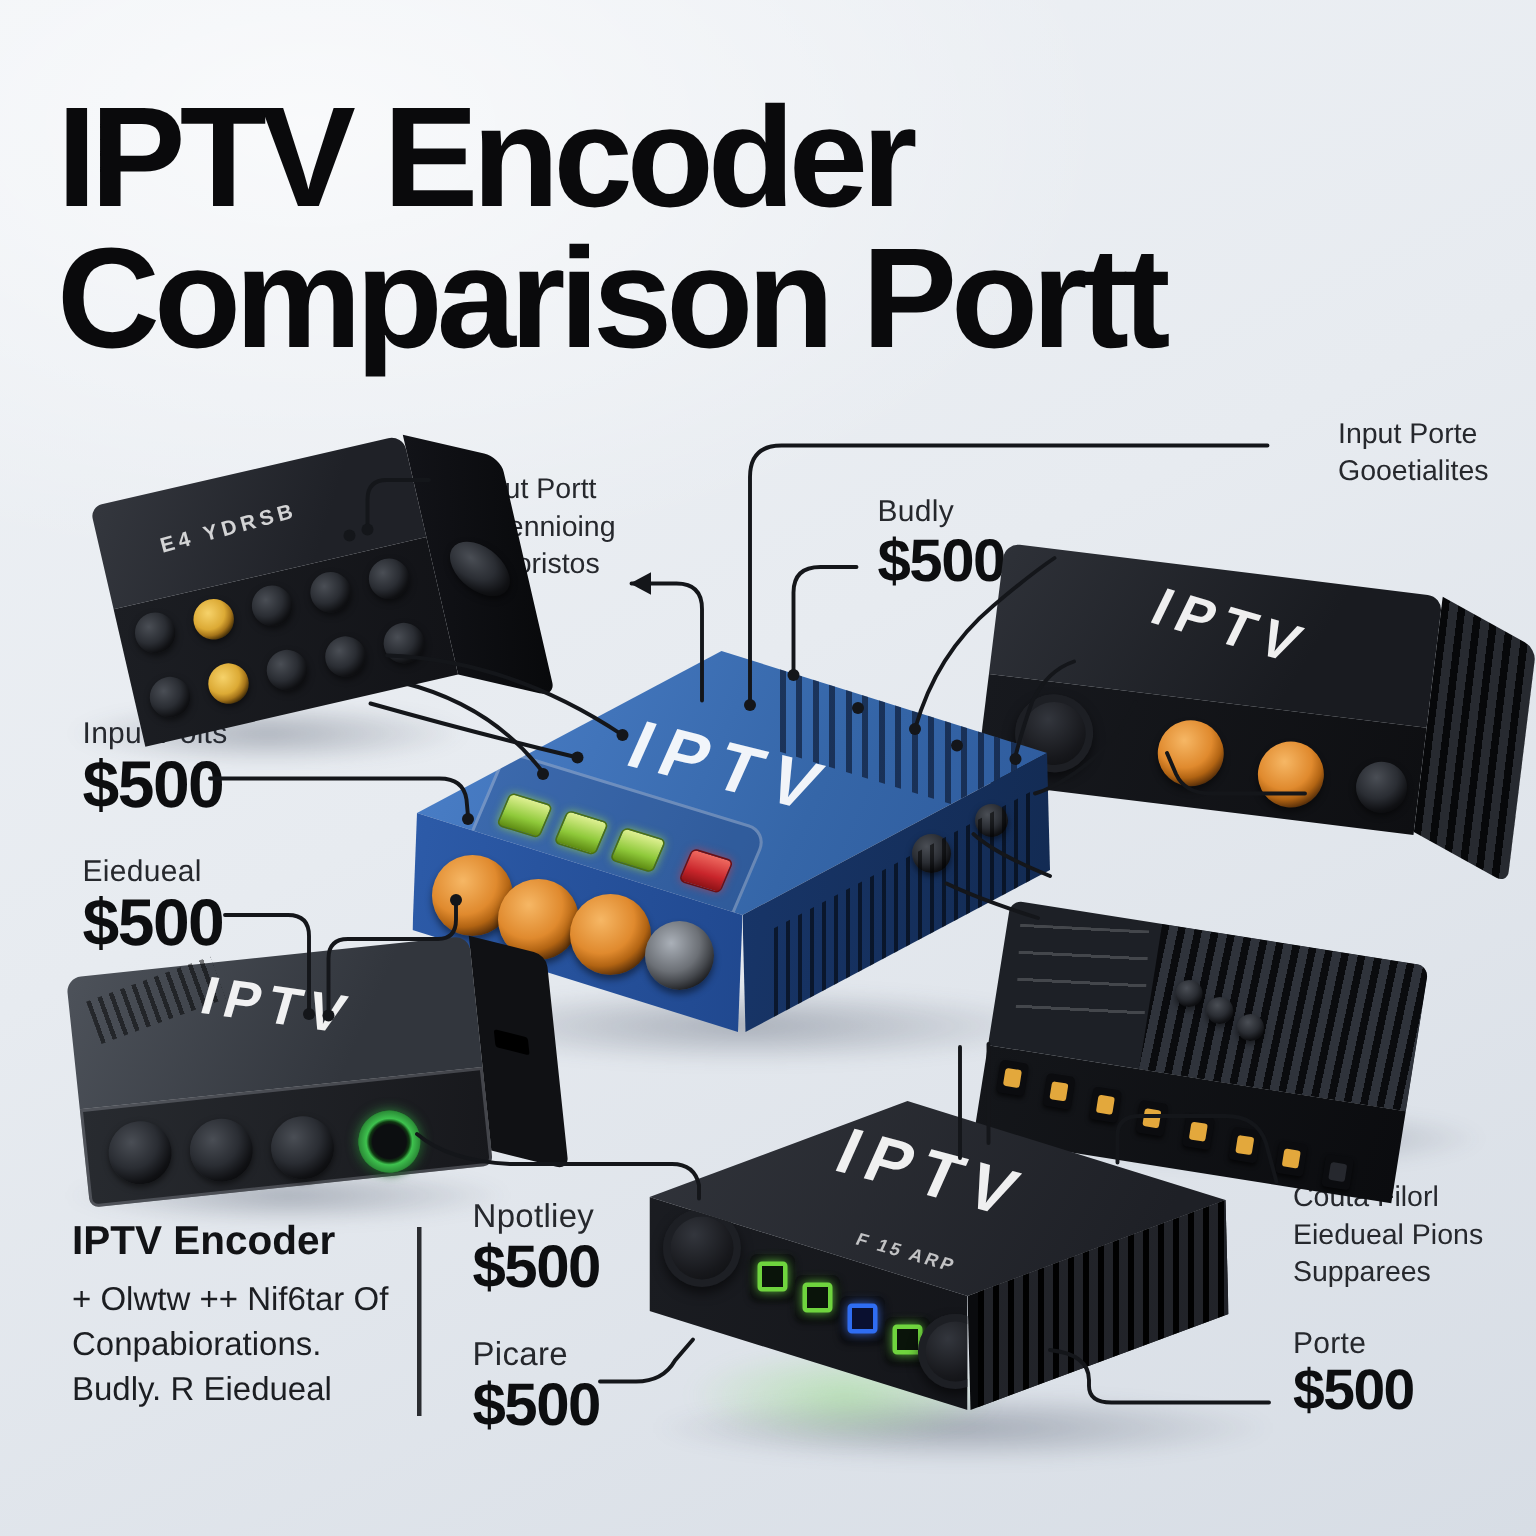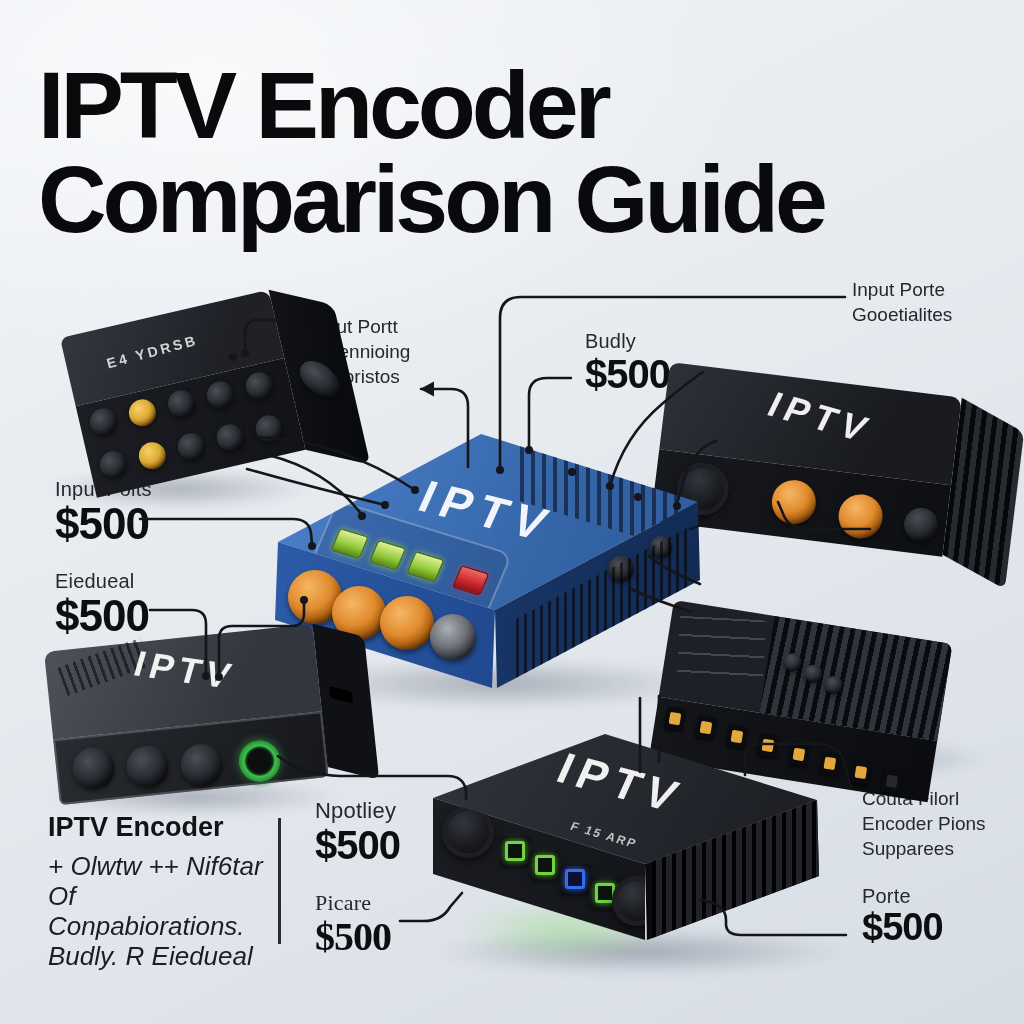--- a/index.html
+++ b/index.html
@@ -13,21 +13,21 @@
   
   .title{position:absolute;left:38px;top:58px;line-height:.99;
     font-weight:bold;font-size:95px;letter-spacing:-4px;color:#0a0a0c;}
   
   .lbl{position:absolute;}
   .cap{font-size:20px;color:#26282d;letter-spacing:.2px;}
   .val{font-size:40px;font-weight:bold;color:#0d0e10;letter-spacing:-1px;line-height:1.05;}
   .val.big{font-size:44px;}
   .sm{font-size:19px;line-height:25px;color:#26282d;}
   .note-h{font-size:27px;font-weight:bold;color:#121316;margin-bottom:8px;}
-  .note-l{font-size:26px;line-height:30px;color:#1c1e22;font-style:italic;}
+  .note-l{font-size:22px;line-height:30px;color:#1c1e22;}
   .divider{position:absolute;left:278px;top:818px;width:2.5px;height:126px;background:#2a2c30;}
   
   svg.lines{position:absolute;left:0;top:0;z-index:5;pointer-events:none;}
   svg.lines path{fill:none;stroke:#14161a;stroke-width:2.6;stroke-linecap:round;}
   
   .device{position:absolute;z-index:2;}
   .face{position:absolute;inset:0;}
   .shadow{position:absolute;z-index:1;filter:blur(5px);
     background:radial-gradient(ellipse at center, rgba(35,45,65,.30), rgba(35,45,65,0) 70%);}
   .glow{position:absolute;z-index:1;filter:blur(6px);
@@ -170,21 +170,21 @@
       <circle cx="415" cy="490" r="4"></circle>
         <circle cx="572" cy="472" r="4"></circle>
       <circle cx="610" cy="486" r="4"></circle>
         <circle cx="638" cy="497" r="4"></circle>
       <circle cx="233" cy="357" r="4"></circle>
     </g>
   </svg>
 
   <div class="title">
     <div>IPTV Encoder</div>
-    <div>Comparison Guide</div>
+    <div>Comparison Portt</div>
   </div>
 
   <div class="shadow" style="left:44px;top:468px;width:270px;height:42px;"></div>
   <div class="shadow" style="left:682px;top:482px;width:300px;height:38px;"></div>
   <div class="shadow" style="left:282px;top:658px;width:430px;height:52px;"></div>
   <div class="shadow" style="left:42px;top:778px;width:300px;height:38px;"></div>
   <div class="shadow" style="left:692px;top:738px;width:300px;height:42px;"></div>
   <div class="shadow" style="left:432px;top:928px;width:420px;height:48px;"></div>
   <div class="glow" style="left:458px;top:898px;width:210px;height:64px;"></div>
 
@@ -340,49 +340,49 @@
     <div>Input Portt</div>
     <div>Steennioing</div>
     <div>Suporistos</div>
   </div>
 
   <div class="lbl" style="left:585px;top:330px;">
     <div class="cap">Budly</div>
     <div class="val">$500</div>
   </div>
 
-  <div class="lbl sm" style="left:852px;top:277px;">
+  <div class="lbl sm" style="left:892px;top:277px;">
     <div>Input Porte</div>
     <div>Gooetialites</div>
   </div>
 
   <div class="lbl" style="left:55px;top:478px;">
     <div class="cap">Input Poits</div>
     <div class="val big">$500</div>
   </div>
 
   <div class="lbl" style="left:55px;top:570px;">
     <div class="cap">Eiedueal</div>
     <div class="val big">$500</div>
   </div>
 
 
   <div class="lbl" style="left:315px;top:798px;">
     <div class="cap" style="font-size:22px;">Npotliey</div>
     <div class="val">$500</div>
   </div>
 
-  <div class="lbl" style="left:315px;top:890px;font-family:Liberation Serif, serif;">
+  <div class="lbl" style="left:315px;top:890px;">
     <div class="cap" style="font-size:22px;">Picare</div>
     <div class="val">$500</div>
   </div>
 
   <div class="lbl sm" style="left:862px;top:786px;">
     <div>Couta Filorl</div>
-    <div>Encoder Pions</div>
+    <div>Eiedueal Pions</div>
     <div>Supparees</div>
   </div>
 
   <div class="lbl" style="left:862px;top:885px;">
     <div class="cap">Porte</div>
     <div class="val" style="font-size:38px;">$500</div>
   </div>
 
   <div class="lbl" style="left:48px;top:812px;width:220px;">
     <div class="note-h">IPTV Encoder</div>

